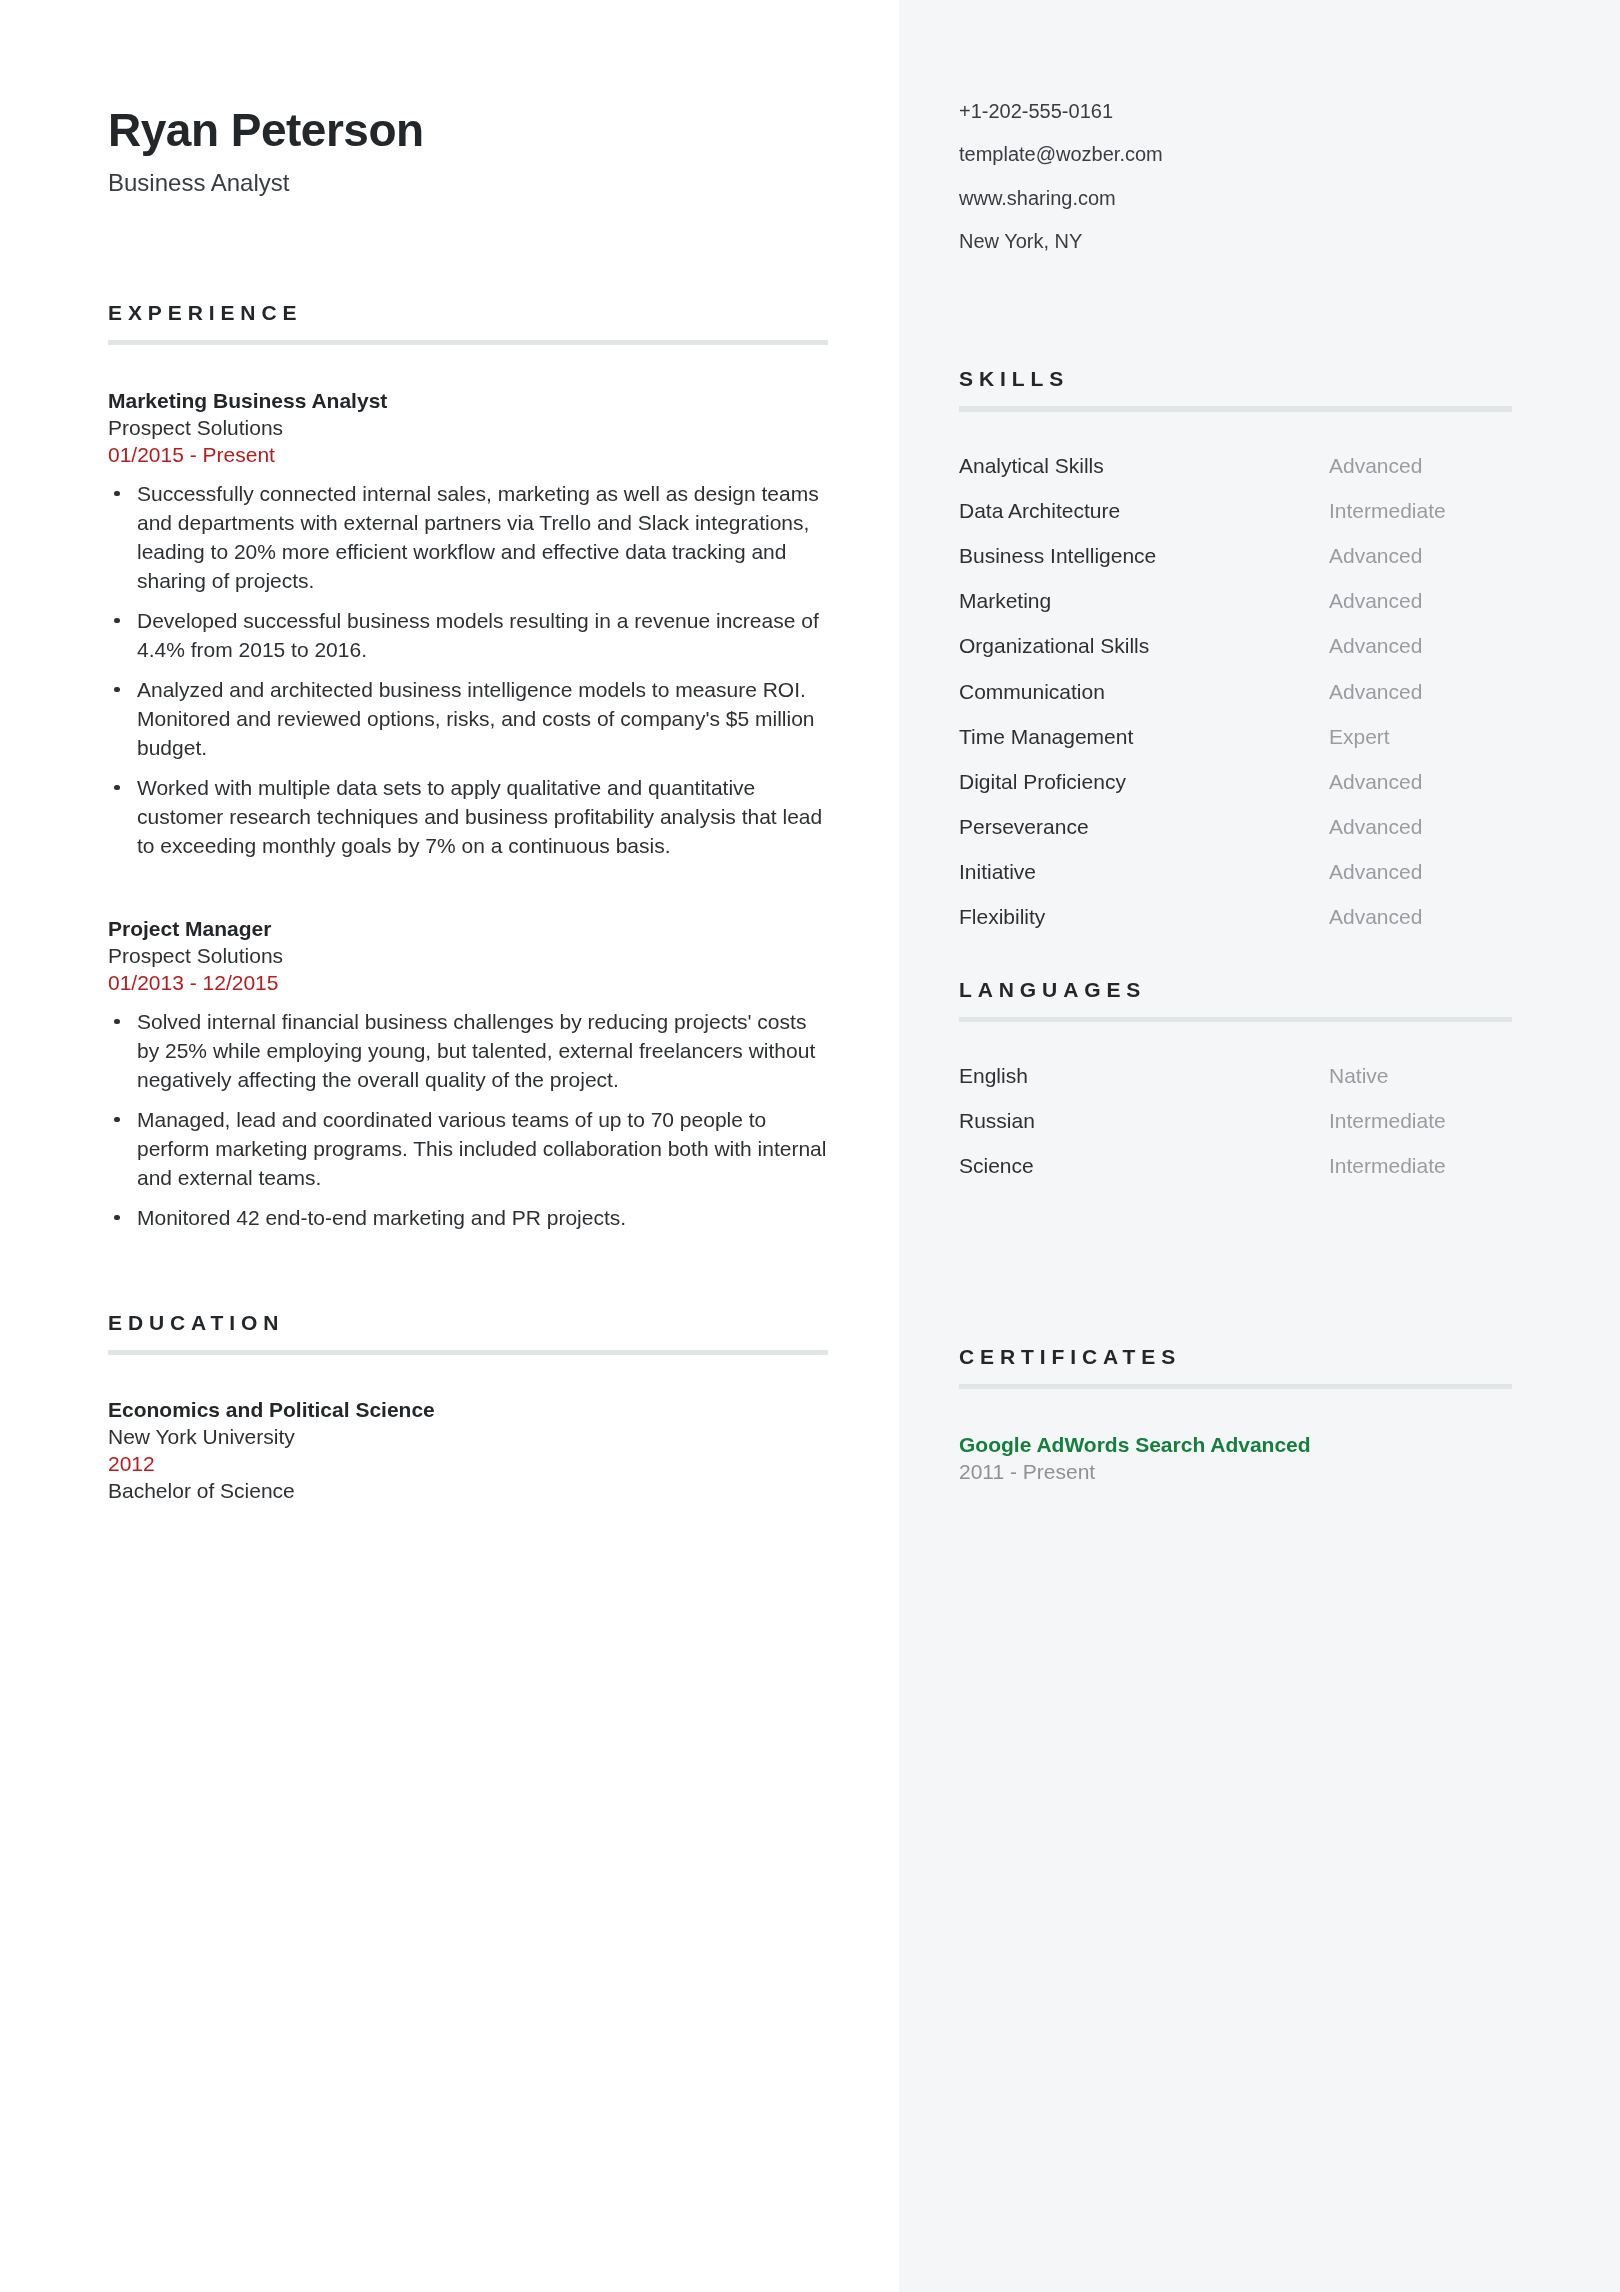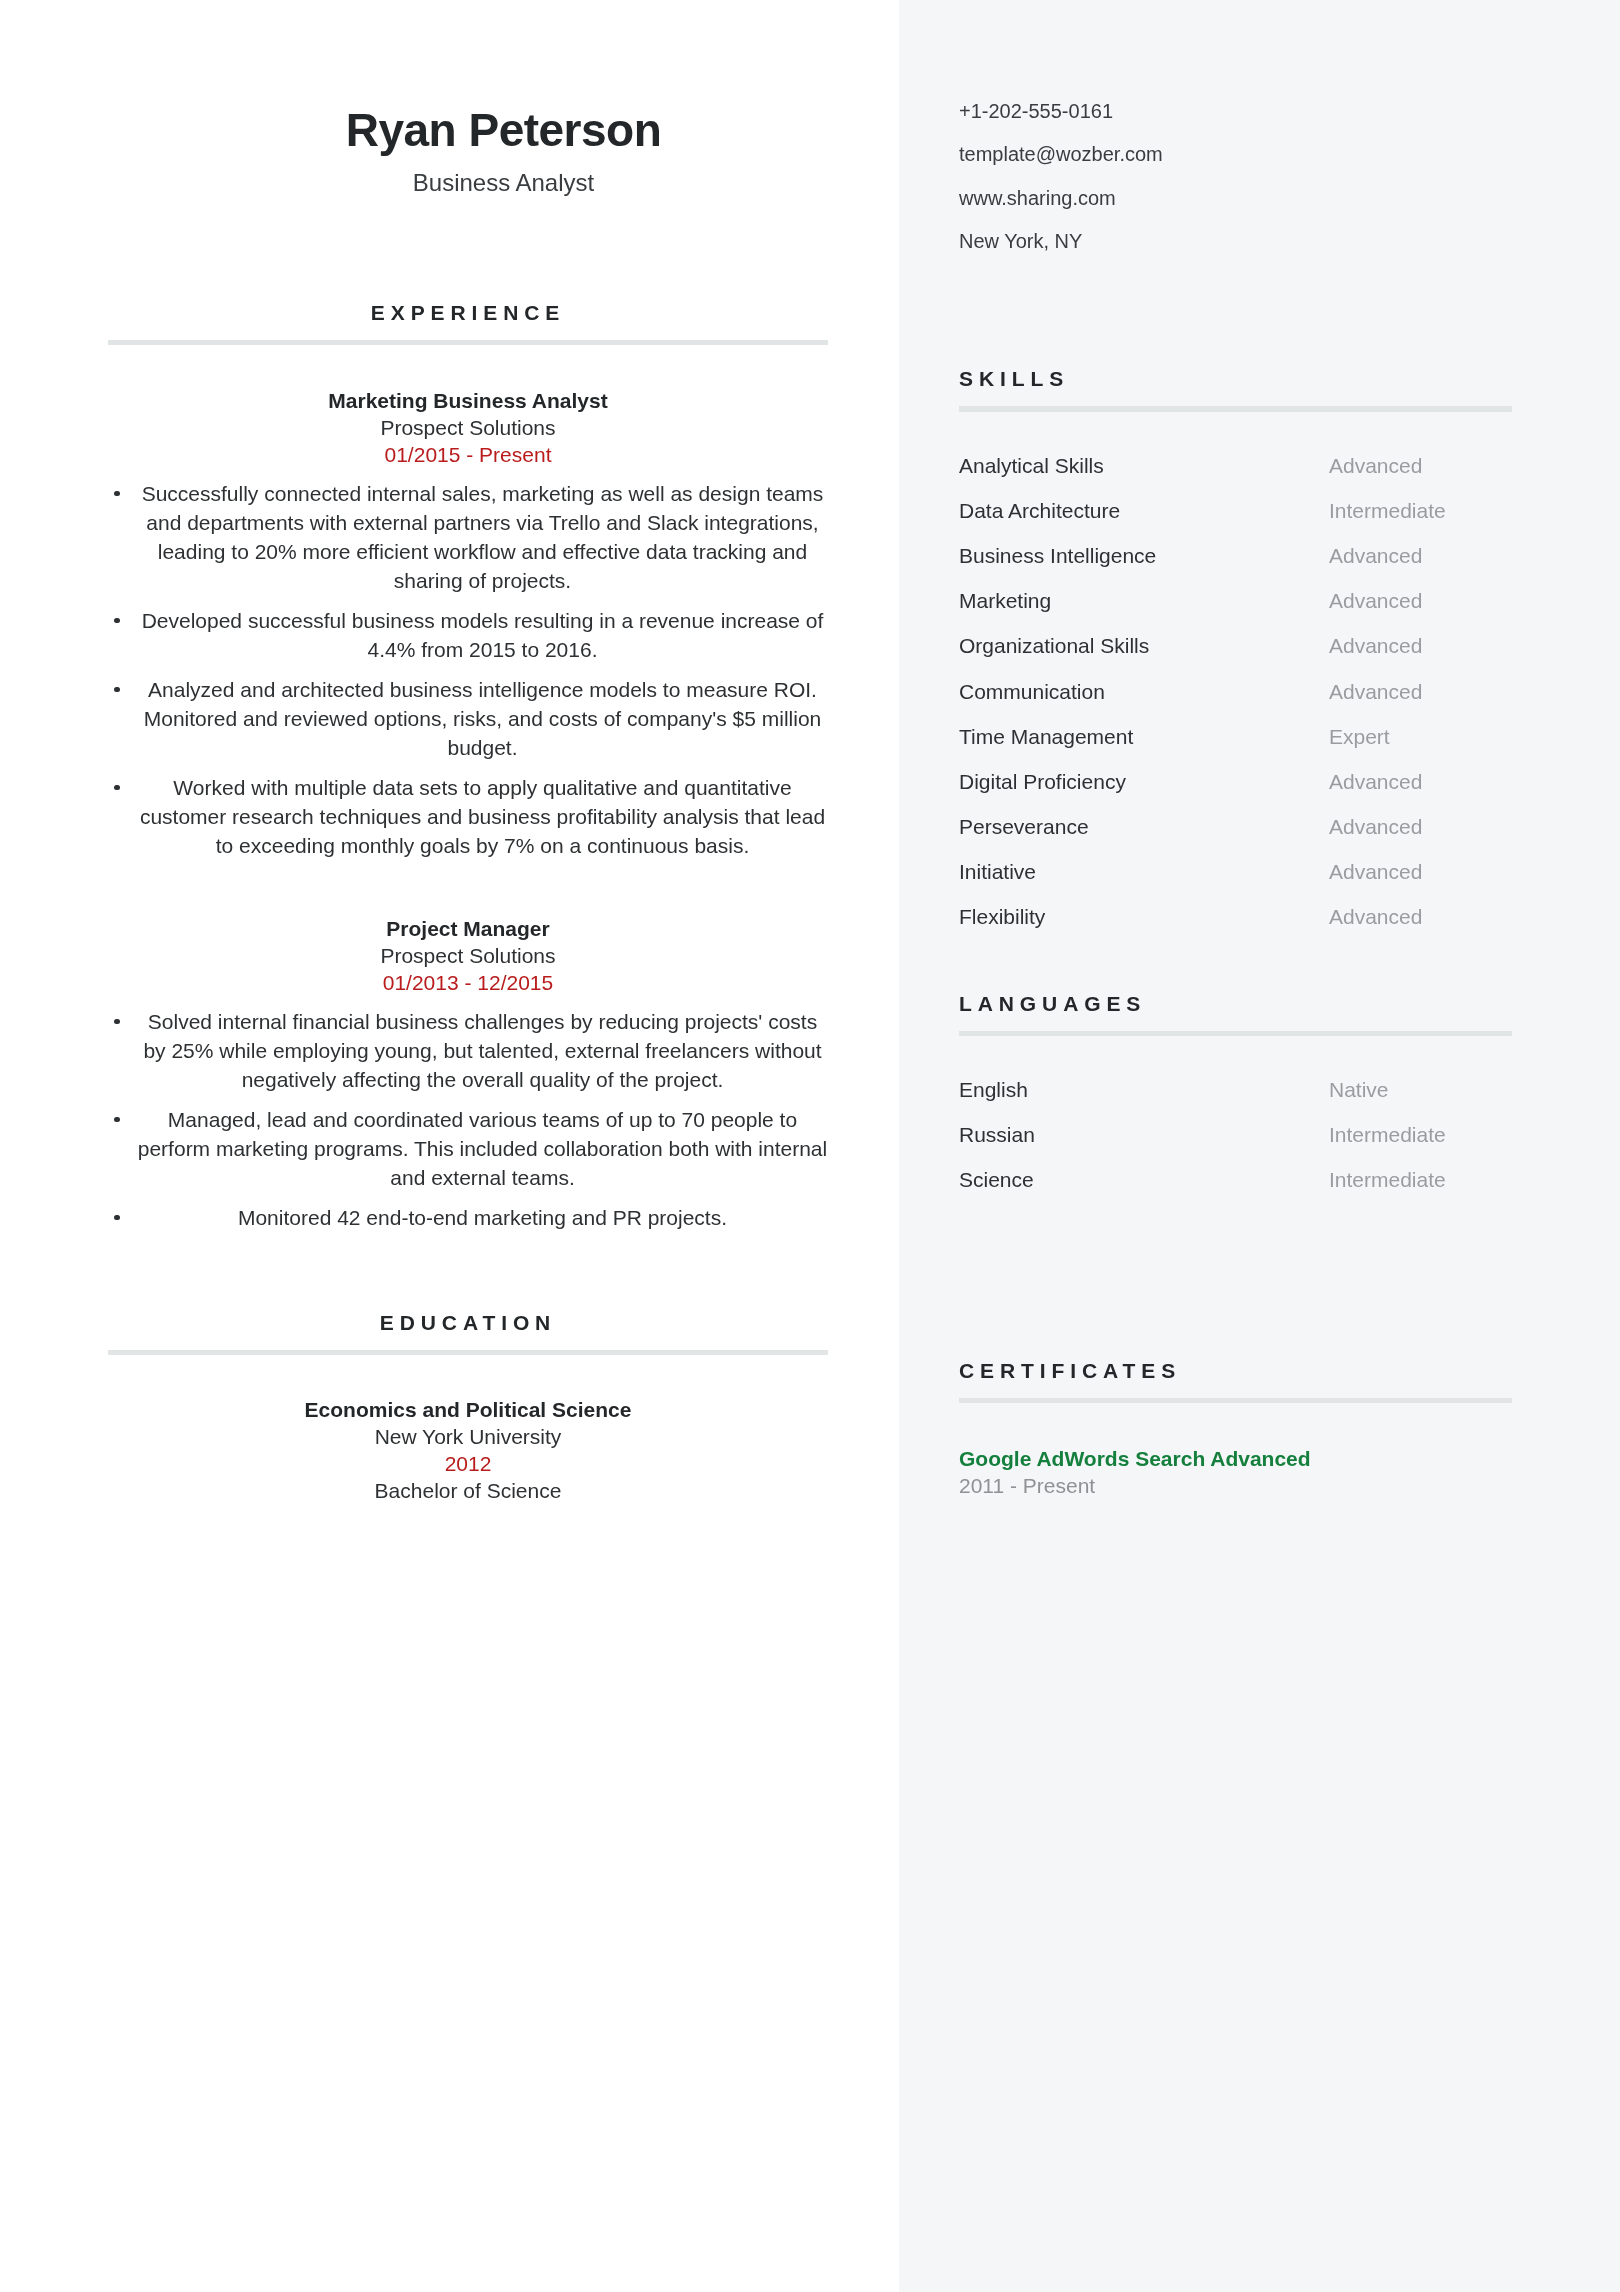--- a/index.html
+++ b/index.html
@@ -18,21 +18,20 @@
     display:flex;
     background:#ffffff;
     overflow:hidden;
   }
 
   
   .col-left {
     width:899px;
     background:#ffffff;
     position:relative;
-    text-align:center;
   }
   .col-right {
     width:721px;
     background:#f5f6f8;
     position:relative;
   }
 
   
   .header-left { padding:106px 0 0 108px; }
   .name {
@@ -260,21 +259,21 @@
             <div class="kv-name">Initiative</div>
             <div class="kv-level">Advanced</div>
           </div>
           <div class="kv-row">
             <div class="kv-name">Flexibility</div>
             <div class="kv-level">Advanced</div>
           </div>
         </div>
     </div>
 
-    <div class="section-right" style="margin-top:63px;">
+    <div class="section-right" style="margin-top:49px;">
       <div class="section-heading">LANGUAGES</div>
       <div class="section-rule"></div>
       <div id="languages-rows" style="margin-top:41px;">
           <div class="kv-row">
             <div class="kv-name">English</div>
             <div class="kv-level">Native</div>
           </div>
           <div class="kv-row">
             <div class="kv-name">Russian</div>
             <div class="kv-level">Intermediate</div>

